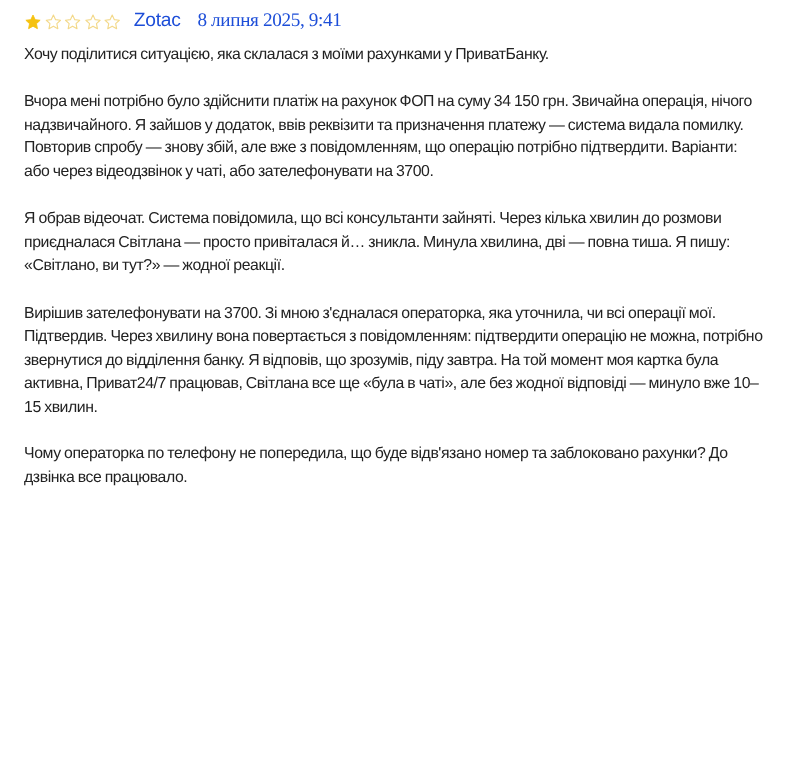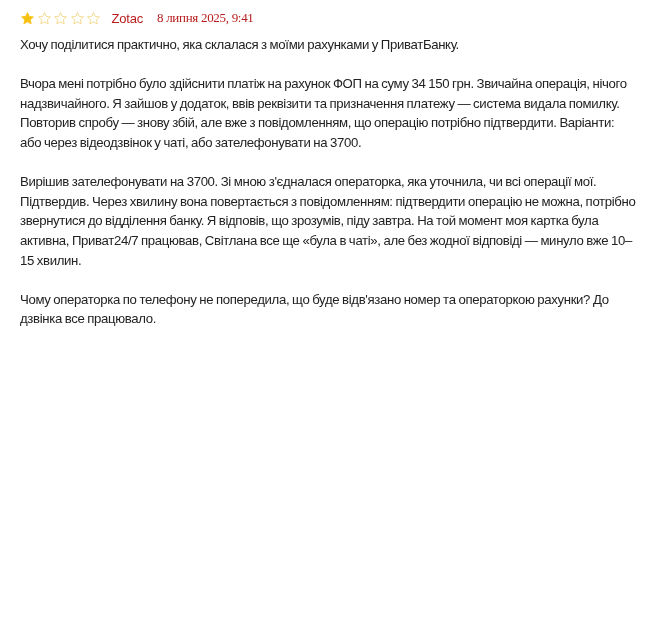--- a/index.html
+++ b/index.html
@@ -4,21 +4,21 @@
 <style>
   html, body { margin: 0; padding: 0; background: #ffffff; }
   body {
     width: 658px; height: 633px; overflow: hidden;
     font-family: "Liberation Sans", sans-serif;
     color: #222222;
   }
   .review { padding: 9px 20px 0 20px; }
   .review-header {
     display: flex; align-items: center; height: 18px;
-    font-size: 13px; color: #b91c1c;
+    font-size: 16px; color: #1d4ed8;
   }
   .stars { display: flex; align-items: center; margin-right: 9px; margin-left: 0px; }
   .star { width: 15px; height: 15px; margin-right: 1.5px; display: inline-block; }
   .star svg { width: 15px; height: 15px; display: block; }
   .author { margin-right: 14px; letter-spacing: -0.2px; }
   .date { letter-spacing: -0.3px; font-family: Liberation Serif, serif; }
   .review-body {
     margin-top: 8px;
     font-size: 13.2px; line-height: 19.6px;
     letter-spacing: -0.35px;
@@ -56,18 +56,19 @@
         <svg viewBox="0 0 24 24">
             <path d="M12 2.5l2.9 6.1 6.6.8-4.9 4.6 1.3 6.6L12 17.3l-5.9 3.3 1.3-6.6-4.9-4.6 6.6-.8z" fill="none" stroke="#f3d98a" stroke-width="1.5" stroke-linejoin="round"></path>
           </svg>
       </span>
     </div>
     <span class="author">Zotac</span>
     <span class="date">8 липня 2025, 9:41</span>
   </div>
 
   <div class="review-body">
-    <p>Хочу поділитися практично, яка склалася з моїми рахунками у ПриватБанку.</p>
+    <p>Хочу поділитися ситуацією, яка склалася з моїми рахунками у ПриватБанку.</p>
     <p>Вчора мені потрібно було здійснити платіж на рахунок ФОП на суму 34 150 грн. Звичайна операція, нічого надзвичайного. Я зайшов у додаток, ввів реквізити та призначення платежу — система видала помилку. Повторив спробу — знову збій, але вже з повідомленням, що операцію потрібно підтвердити. Варіанти: або через відеодзвінок у чаті, або зателефонувати на 3700.</p>
+    <p>Я обрав відеочат. Система повідомила, що всі консультанти зайняті. Через кілька хвилин до розмови приєдналася Світлана — просто привіталася й… зникла. Минула хвилина, дві — повна тиша. Я пишу: «Світлано, ви тут?» — жодної реакції.</p>
     <p>Вирішив зателефонувати на 3700. Зі мною з'єдналася операторка, яка уточнила, чи всі операції мої. Підтвердив. Через хвилину вона повертається з повідомленням: підтвердити операцію не можна, потрібно звернутися до відділення банку. Я відповів, що зрозумів, піду завтра. На той момент моя картка була активна, Приват24/7 працював, Світлана все ще «була в чаті», але без жодної відповіді — минуло вже 10–15 хвилин.</p>
-    <p>Чому операторка по телефону не попередила, що буде відв'язано номер та операторкою рахунки? До дзвінка все працювало.</p>
+    <p>Чому операторка по телефону не попередила, що буде відв'язано номер та заблоковано рахунки? До дзвінка все працювало.</p>
   </div>
 </div>
 
 </body></html>

